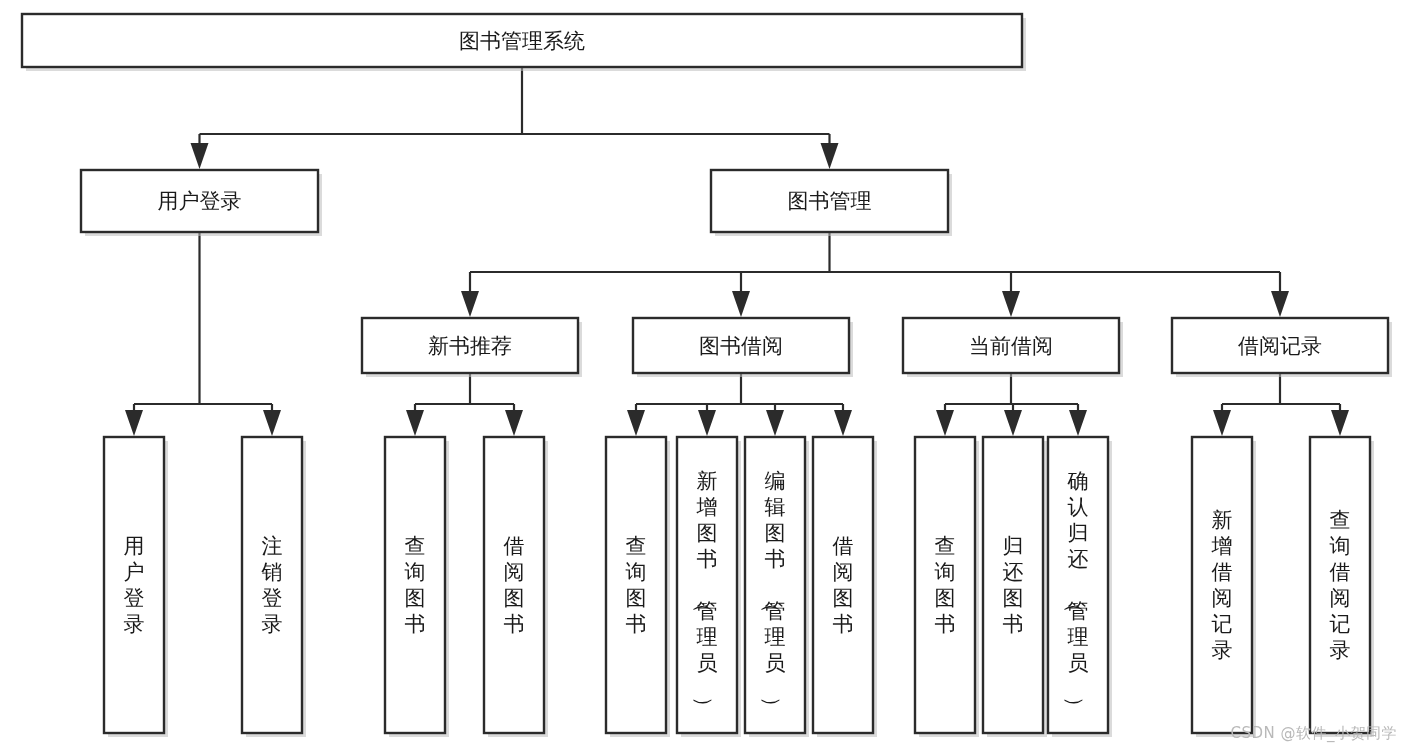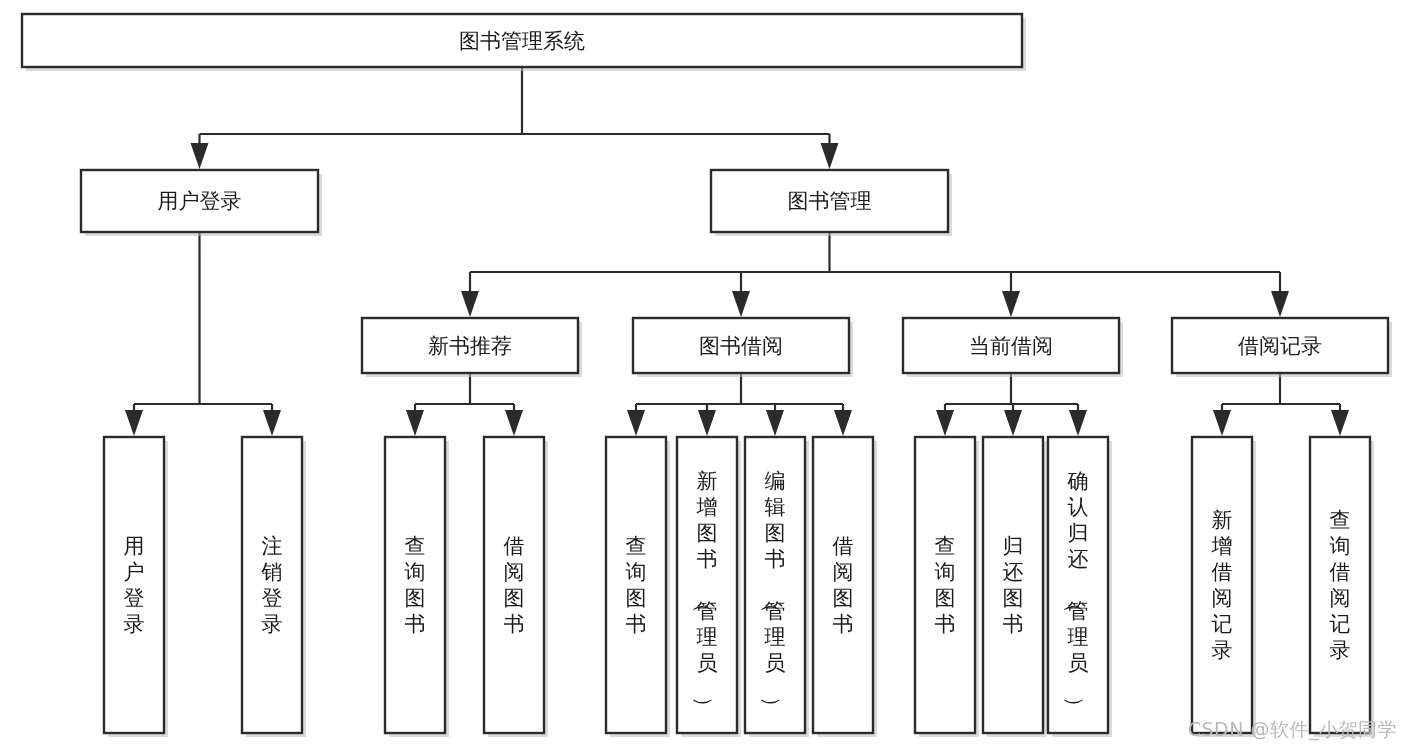--- a/index.html
+++ b/index.html
@@ -56,21 +56,21 @@
     font-family: "DejaVu Sans", "Liberation Sans", sans-serif;
     font-size: 21px;
     fill: #1a1a1a;
     text-anchor: middle;
   }
   .watermark {
     position: absolute;
     right: 8px;
     bottom: 4px;
     font-family: "DejaVu Sans", "Liberation Sans", sans-serif;
-    font-size: 19px;
+    font-size: 15px;
     color: #b9b9b9;
     letter-spacing: 0.5px;
     white-space: nowrap;
     user-select: none;
   }
 </style>
 </head>
 <body>
 
 <div id="diagram-root">

